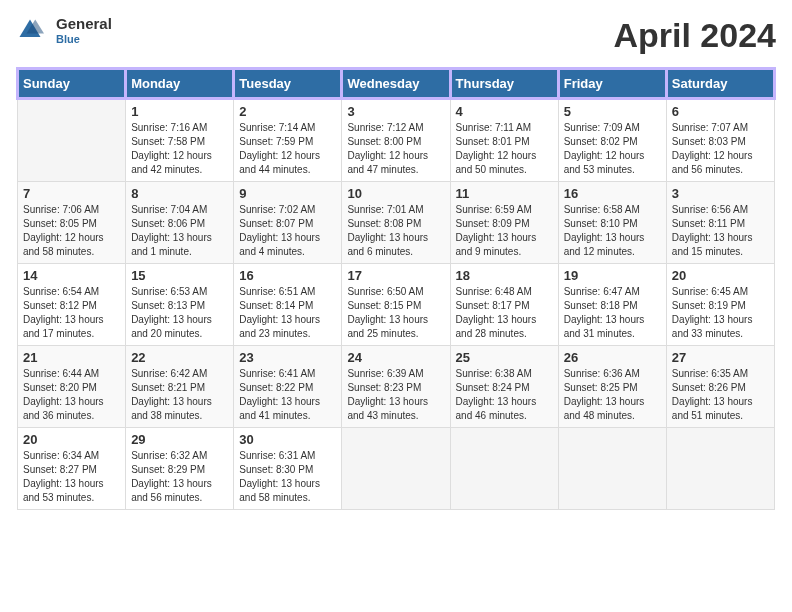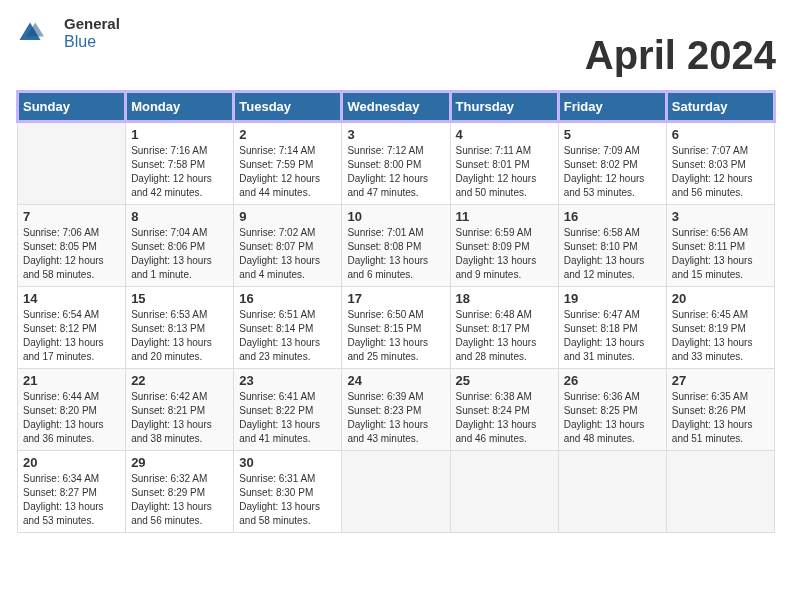--- a/index.html
+++ b/index.html
@@ -12,49 +12,48 @@
     }
     .header-area {
       display: flex;
       justify-content: space-between;
       align-items: flex-start;
       margin-bottom: 12px;
     }
     .logo {
       display: flex;
       align-items: center;
-      gap: 20px;
+      gap: 12px;
     }
     .logo-text {
       display: flex;
       flex-direction: column;
       line-height: 1.1;
     }
     .logo-general {
       font-size: 15px;
       font-weight: bold;
       color: #333;
     }
     .logo-blue {
-      font-size: 16px;
-      font-weight: normal;
+      font-size: 11px;
+      font-weight: bold;
       color: #2e6da4;
     }
     .logo-icon {
       width: 28px;
       height: 28px;
     }
     .title-area {
       text-align: right;
     }
     .month-title {
-      font-size: 40px;
-      font-weight: bold;
-      color: #333;
-      margin-top: 17px;
+      font-size: 34px;
+      font-weight: bold;
+      color: #333;
     }
     .location-title {
       font-size: 14px;
       color: #555;
     }
     .calendar {
       width: 100%;
       border-collapse: collapse;
       border: 1px solid #ccc;
     }

